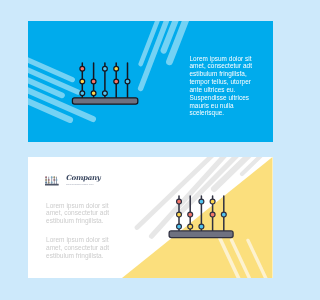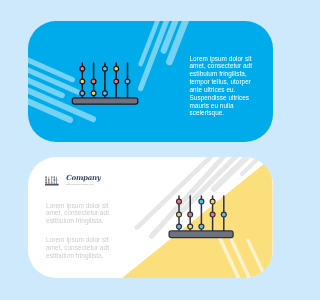--- a/index.html
+++ b/index.html
@@ -1,17 +1,17 @@
 <!DOCTYPE html>
 <html><head>
 <meta charset="utf-8">
 <style>
   html,body{margin:0;padding:0;}
   body{width:300px;height:300px;background:#cde9fb;font-family:"Liberation Sans",sans-serif;overflow:hidden;}
-  .banner{position:absolute;overflow:hidden;border-radius:28px;}
+  .banner{position:absolute;overflow:hidden;}
   #b1{left:28px;top:20.5px;width:244.5px;height:121px;background:#00abec;}
   #b2{left:28px;top:157px;width:244.5px;height:121px;background:#ffffff;}
   svg.full{position:absolute;left:0;top:0;display:block;}
   .ptxt{position:absolute;color:#ffffff;font-size:6.4px;line-height:7.85px;letter-spacing:0.05px;}
   .btxt{position:absolute;color:#cccccc;font-size:6.55px;line-height:7.65px;}
   .logotext{position:absolute;left:38.2px;top:16.4px;color:#3a4760;font-family:"DejaVu Serif",serif;font-style:italic;font-weight:bold;font-size:7.0px;letter-spacing:-0.25px;}
   .logourl{position:absolute;left:38.1px;top:25.6px;color:#9aa0b0;font-size:2.4px;letter-spacing:0.05px;}
 </style>
 </head>
 <body>

